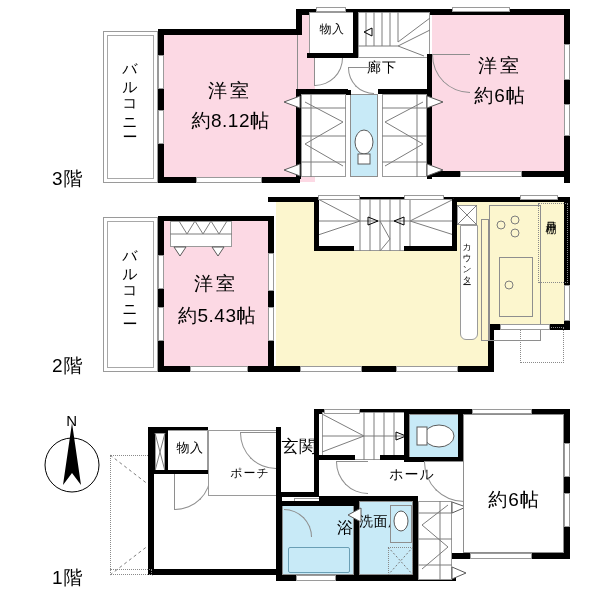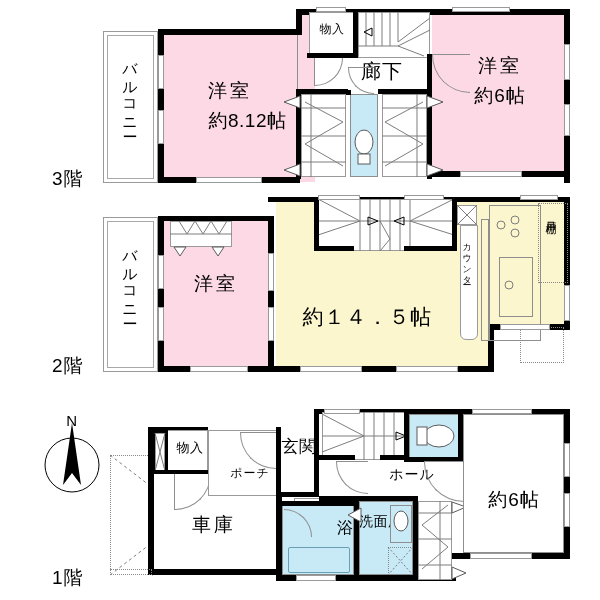--- a/index.html
+++ b/index.html
@@ -92,21 +92,21 @@
     <line class="st" x1="24" y1="0" x2="24" y2="34"></line>
     <line class="st" x1="32" y1="0" x2="32" y2="34"></line>
     <line class="st" x1="40" y1="0" x2="40" y2="30"></line>
     <line class="st" x1="0" y1="34" x2="40" y2="34"></line>
     <line class="st" x1="40" y1="30" x2="72" y2="6"></line>
     <line class="st" x1="40" y1="34" x2="72" y2="18"></line>
     <line class="st" x1="40" y1="34" x2="66" y2="44"></line>
     <polygon class="stk" points="6,20 14,16 14,24" fill="#000"></polygon>
   </svg>
 
-  <div class="lbl" style="left:340px;top:60px;width:84px;font-size:20px;letter-spacing:1px;">廊下</div>
+  <div class="lbl" style="left:340px;top:60px;width:84px;font-size:14px;letter-spacing:1px;">廊下</div>
 
   <div class="wall" style="left:296px;top:89px;width:52px;height:5px;"></div>
   <div class="wall" style="left:378px;top:89px;width:54px;height:5px;"></div>
   <div class="wall" style="left:296px;top:89px;width:5px;height:90px;"></div>
   <div class="wall" style="left:427px;top:54px;width:5px;height:125px;"></div>
 
   <div class="swing sw-bl" style="left:348px;top:68px;width:26px;height:26px;"></div>
   <div class="thin" style="left:348px;top:67px;width:26px;height:1px;background:#8e8e8e;"></div>
 
   <div class="fill blue" style="left:350px;top:94px;width:28px;height:83px;"></div>
@@ -149,21 +149,21 @@
   <div class="ltw" style="left:316px;top:7px;width:30px;height:5px;background:#fff;"></div>
   <div class="ltw" style="left:452px;top:7px;width:58px;height:5px;background:#fff;"></div>
   <div class="ltw" style="left:564px;top:44px;width:6px;height:36px;background:#fff;"></div>
   <div class="ltw" style="left:564px;top:104px;width:6px;height:32px;background:#fff;"></div>
   <div class="ltw" style="left:460px;top:171px;width:62px;height:6px;background:#fff;"></div>
   <div class="ltw" style="left:158px;top:55px;width:6px;height:34px;background:#fff;"></div>
   <div class="ltw" style="left:158px;top:110px;width:6px;height:34px;background:#fff;"></div>
   <div class="ltw" style="left:196px;top:177px;width:66px;height:6px;background:#fff;"></div>
 
   <div class="lbl" style="left:162px;top:80px;width:136px;font-size:19px;letter-spacing:3px;">洋室</div>
-  <div class="lbl" style="left:158px;top:110px;width:145px;font-size:19px;margin-left:17px;">約8.12帖</div>
+  <div class="lbl" style="left:158px;top:110px;width:145px;font-size:19px;">約8.12帖</div>
 
   <div class="lbl" style="left:440px;top:55px;width:120px;font-size:19px;letter-spacing:3px;">洋室</div>
   <div class="lbl" style="left:437px;top:85px;width:126px;font-size:19px;letter-spacing:1px;">約6帖</div>
 </div>
 
 <div class="abs" style="left:0;top:195px;width:600px;height:190px;">
 
   <div class="floor-tag" style="left:52px;top:158px;">2階</div>
 
   <div class="ltw" style="left:103px;top:22px;width:55px;height:155px;"></div>
@@ -256,22 +256,22 @@
   <div class="ltw" style="left:190px;top:171px;width:58px;height:6px;background:#fff;"></div>
   <div class="ltw" style="left:300px;top:171px;width:62px;height:6px;background:#fff;"></div>
   <div class="ltw" style="left:396px;top:171px;width:62px;height:6px;background:#fff;"></div>
   <div class="ltw" style="left:318px;top:0px;width:42px;height:5px;background:#fff;"></div>
   <div class="ltw" style="left:404px;top:0px;width:40px;height:5px;background:#fff;"></div>
   <div class="ltw" style="left:520px;top:0px;width:38px;height:5px;background:#fff;"></div>
   <div class="ltw" style="left:564px;top:90px;width:6px;height:36px;background:#fff;"></div>
   <div class="ltw" style="left:500px;top:129px;width:50px;height:6px;background:#fff;"></div>
 
   <div class="lbl" style="left:162px;top:78px;width:108px;font-size:19px;letter-spacing:3px;">洋室</div>
-
-  <div class="lbl" style="left:272px;top:110px;width:190px;font-size:21px;">約１４．５帖</div>
+  <div class="lbl" style="left:157px;top:110px;width:120px;font-size:19px;">約5.43帖</div>
+
 </div>
 
 <div class="abs" style="left:0;top:395px;width:600px;height:205px;">
 
   <div class="floor-tag" style="left:52px;top:170px;">1階</div>
 
   <svg style="left:45px;top:18px;width:70px;height:80px;">
     <circle cx="27" cy="52" r="27" fill="#fff" stroke="#000" stroke-width="1"></circle>
     <polygon points="27,10 36,72 27,60 18,72" fill="#000"></polygon>
   </svg>
@@ -399,16 +399,15 @@
   <div class="lt" style="left:463px;top:19px;width:101px;height:139px;"></div>
   <div class="lbl" style="left:460px;top:94px;width:108px;font-size:19px;letter-spacing:1px;">約6帖</div>
 
   <div class="ltw" style="left:564px;top:48px;width:6px;height:34px;background:#fff;"></div>
   <div class="ltw" style="left:564px;top:98px;width:6px;height:34px;background:#fff;"></div>
   <div class="ltw" style="left:324px;top:14px;width:36px;height:5px;background:#fff;"></div>
   <div class="ltw" style="left:472px;top:14px;width:60px;height:5px;background:#fff;"></div>
   <div class="ltw" style="left:470px;top:158px;width:62px;height:6px;background:#fff;"></div>
   <div class="ltw" style="left:296px;top:180px;width:40px;height:6px;background:#fff;"></div>
 
-  <div class="lbl" style="left:148px;top:119px;width:132px;font-size:19px;letter-spacing:3px;">車庫</div>
 </div>
 
 </div>
 
 </body></html>

